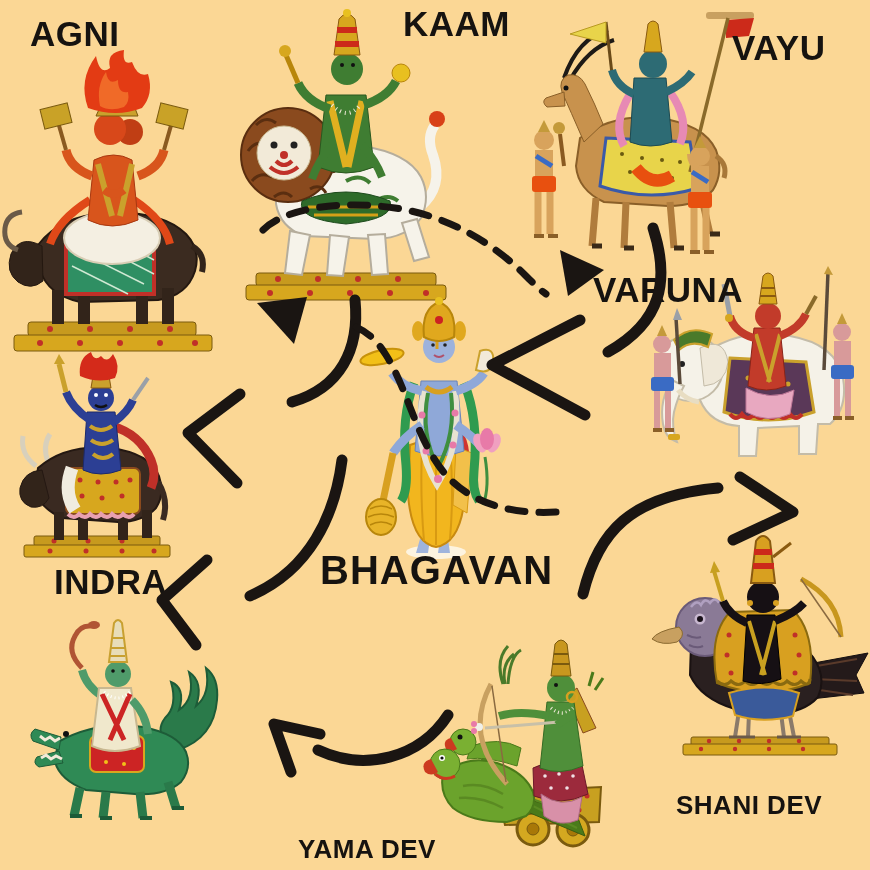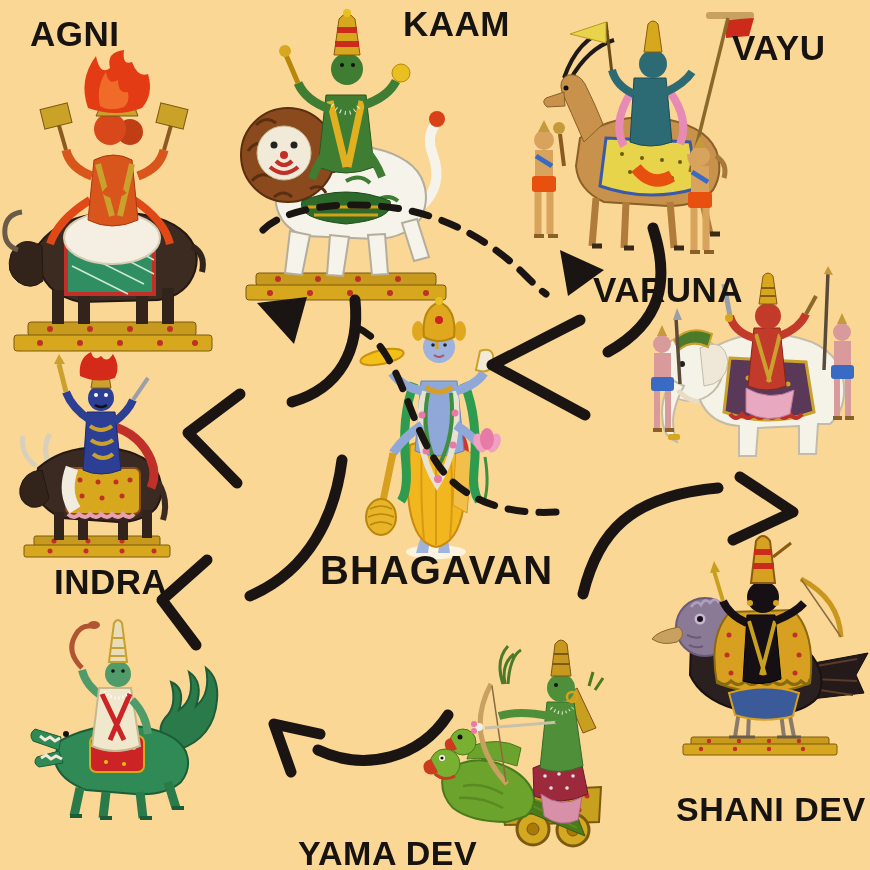--- a/index.html
+++ b/index.html
@@ -3,21 +3,21 @@
 <meta charset="utf-8">
 <style>
   html,body{margin:0;padding:0;}
   body{width:870px;height:870px;overflow:hidden;background:#fbd795;
        font-family:"Liberation Sans",sans-serif;}
   #canvas{position:relative;width:870px;height:870px;background:#fbd795;}
   .deity{position:absolute;margin:0;}
   .deity svg{display:block;}
   .label{position:absolute;font-weight:bold;color:#161310;letter-spacing:.5px;
           white-space:nowrap;line-height:1;}
-  .fs35{font-size:35px;} .fs34{font-size:34px;} .fs40{font-size:40px;letter-spacing:1px;}
+  .fs35{font-size:35px;} .fs34{font-size:26px;} .fs40{font-size:40px;letter-spacing:1px;}
   #arrows{position:absolute;left:0;top:0;pointer-events:none;}
 </style>
 </head>
 <body>
 
 <div id="canvas">
 
   <figure class="deity" style="left:0;top:50px">
     <svg width="225" height="305" viewBox="0 0 225 305">
       <g>

